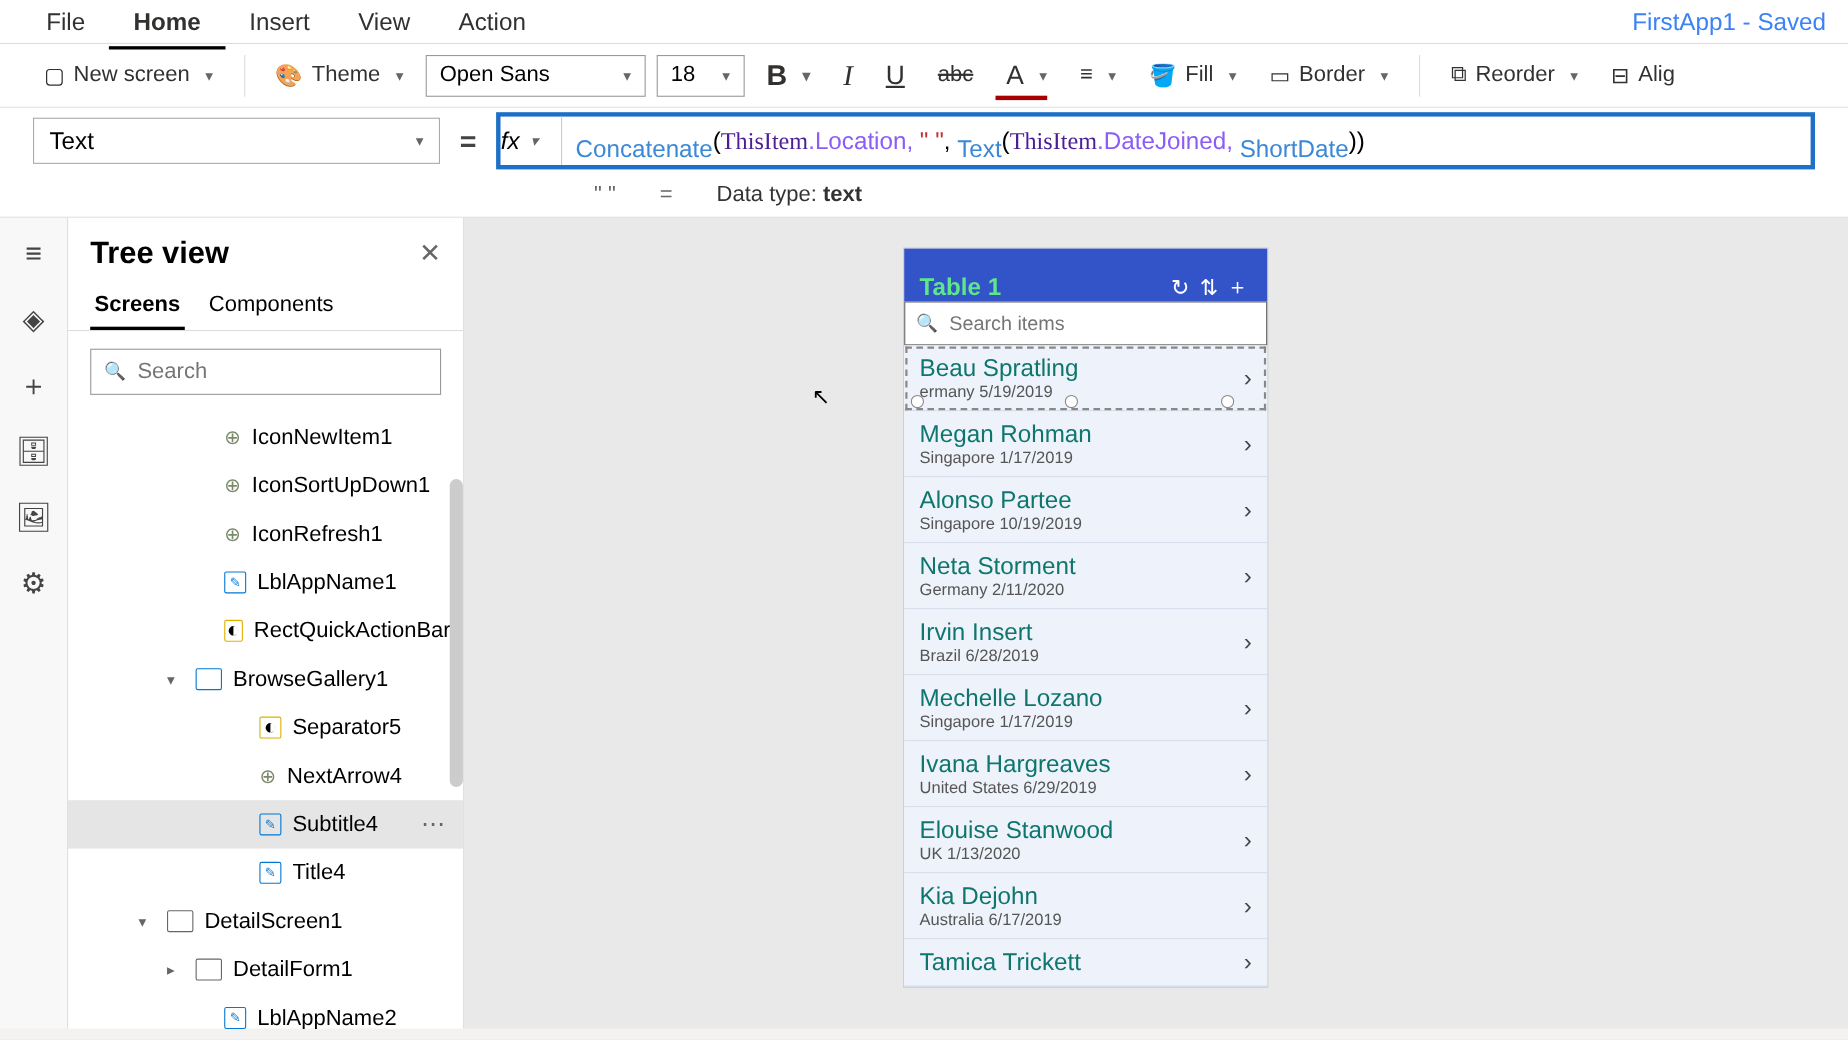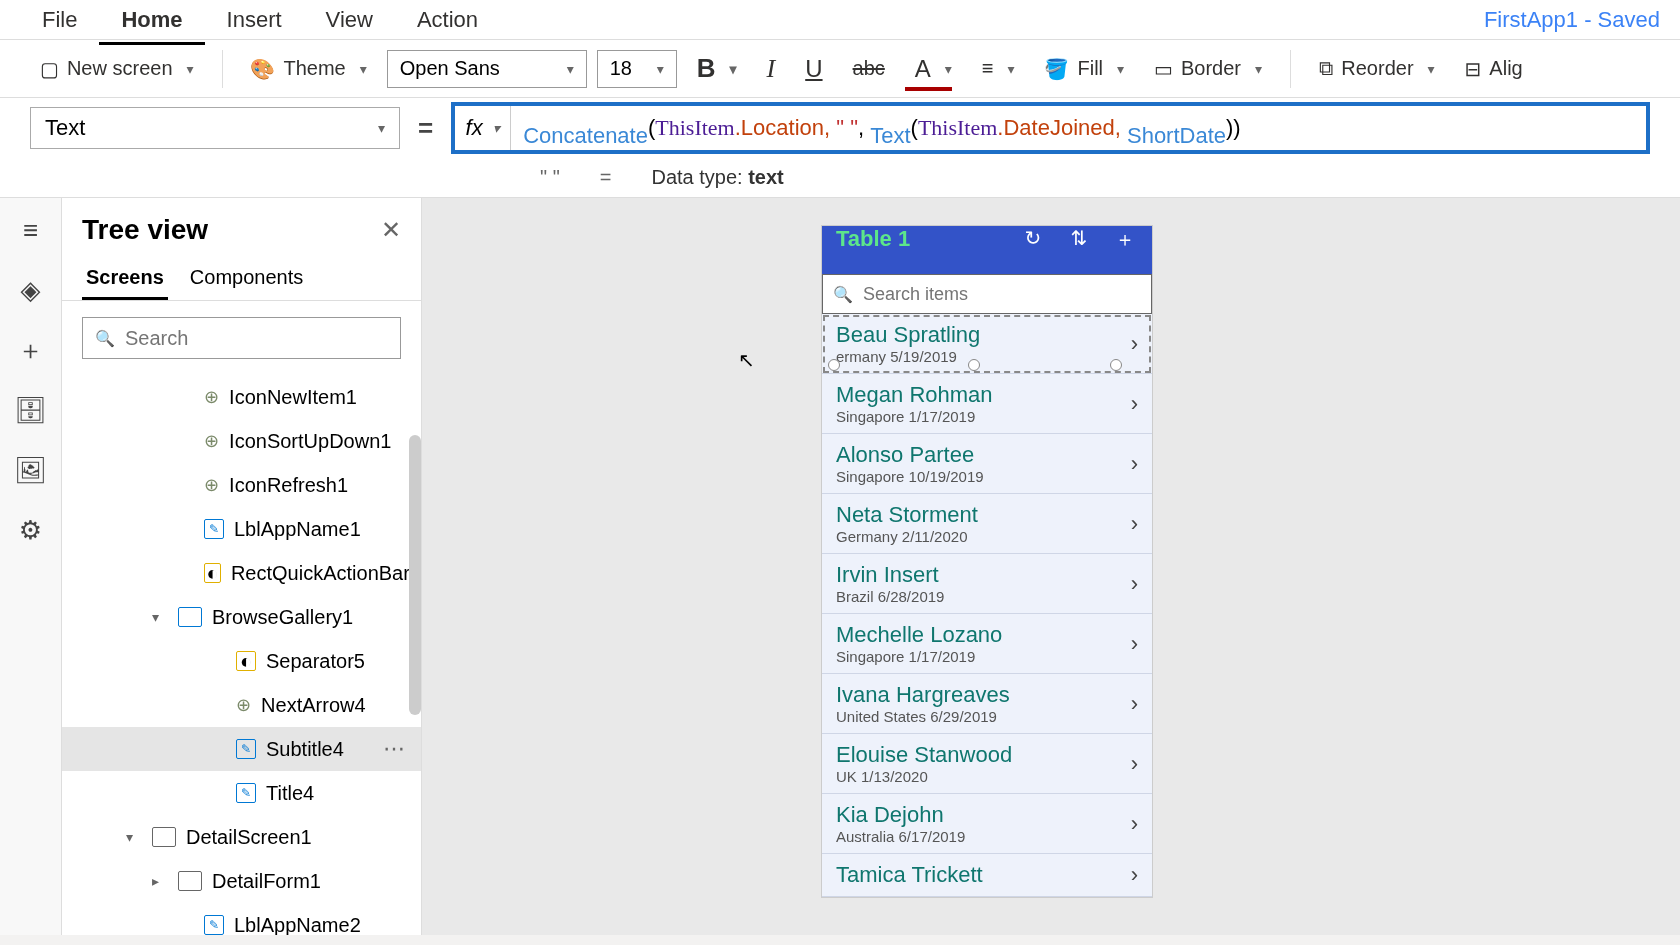--- a/index.html
+++ b/index.html
@@ -101,42 +101,41 @@
   align-items: center;
   border: 4px solid #1d6fc7;
   height: 52px;
   background: #fff;
 }
 .fx-btn {
   width: 56px;
   height: 100%;
   display: flex;
   align-items: center;
-  justify-content: center;
   border-right: 1px solid #ccc;
   font-style: italic;
   font-family: serif;
   font-size: 22px;
   gap: 4px;
 }
 .formula-input {
   flex: 1;
   height: 100%;
   padding: 0 12px;
   font-size: 22px;
   font-family: "Segoe UI", monospace;
   border: none;
   outline: none;
   display: flex;
   align-items: center;
   white-space: pre;
 }
 .tok-fn { color: #3a88d6; margin-top: 16px; }
 .tok-kw { color: #4c1d95; font-family: Liberation Serif, serif; }
-.tok-prop { color: #c2410c; }
+.tok-prop { color: #8b5cf6; }
 .tok-str { color: #c13333; }
 
 
 .datatype-row {
   display: flex;
   align-items: center;
   height: 40px;
   background: #fff;
   border-bottom: 1px solid #ddd;
   padding-left: 540px;
@@ -265,23 +264,23 @@
   left: 400px;
   top: 28px;
   width: 330px;
   background: #fff;
   box-shadow: 0 0 0 1px #ccc;
 }
 .app-header {
   height: 48px;
   background: #3353c8;
   display: flex;
-  align-items: flex-start;
+  align-items: flex-end;
   padding: 0 14px;
-  gap: 20px;
+  gap: 0;
 }
 .app-header-title {
   flex: 1;
   color: #5de68a;
   font-weight: 700;
   font-size: 22px;
 }
 .hdr-icon { color: #fff; font-size: 20px; cursor: pointer; width: 26px; text-align: center; }
 .app-search {
   height: 40px;

